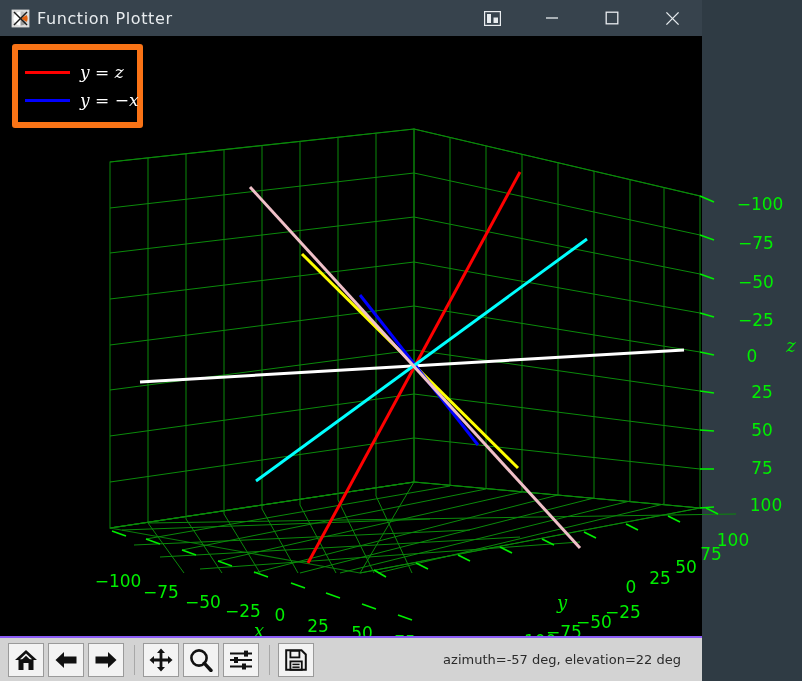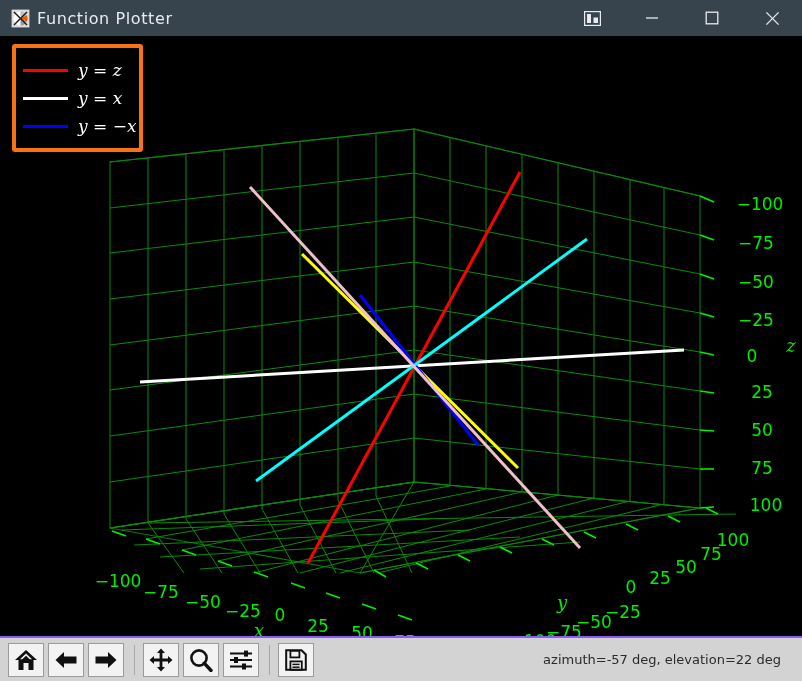--- a/index.html
+++ b/index.html
@@ -4,21 +4,21 @@
 <style>
   * { box-sizing: border-box; margin: 0; padding: 0; }
   html, body {
     width: 802px; height: 681px;
     background: #2f3b44;
     font-family: "DejaVu Sans", sans-serif;
     overflow: hidden;
   }
   #app {
     position: relative;
-    width: 802px; height: 681px;
+    width: 702px; height: 681px;
     background: #2f3b44;
     display: flex; flex-direction: column;
   }
 
   
   #titlebar {
     position: relative;
     height: 36px; flex: 0 0 36px;
     background: #37434d;
     display: flex; align-items: center;
@@ -51,21 +51,21 @@
     background: #000;
   }
   #fig-svg { position: absolute; left: 0; top: 0; display: block; }
 
   
   #legend {
     position: absolute;
     left: 12px; top: 8px;
     width: 131px;
     background: #000;
-    border: 4px solid #f97316;
+    border: 6px solid #f97316;
     border-radius: 3px;
     padding: 8px 7px 8px 7px;
   }
   .legend-row {
     display: flex; align-items: center;
     height: 28px;
   }
   .legend-swatch {
     width: 45px; height: 3px;
     flex: 0 0 45px;
@@ -325,24 +325,20 @@
         <text id="axis-label-y" x="562" y="573" font-family="DejaVu Serif, serif" font-style="italic" font-size="18" fill="#00ee00" text-anchor="middle">y</text>
         <text id="axis-label-z" x="791" y="316" font-family="DejaVu Serif, serif" font-style="italic" font-size="18" fill="#00ee00" text-anchor="middle">z</text>
       </svg>
 
       <div id="legend">
         <div class="legend-row">
           <span class="legend-swatch" style="background:#ff0000"></span>
           <span class="legend-text">y = z</span>
         </div>
         <div class="legend-row">
-          <span class="legend-swatch" style="background:#ffffff"></span>
-          <span class="legend-text">y = x</span>
-        </div>
-        <div class="legend-row">
           <span class="legend-swatch" style="background:#0000ff"></span>
           <span class="legend-text">y = −x</span>
         </div>
       </div>
     </div>
   </div>
 
   <div id="toolbar">
 
     <div class="tb-btn">

